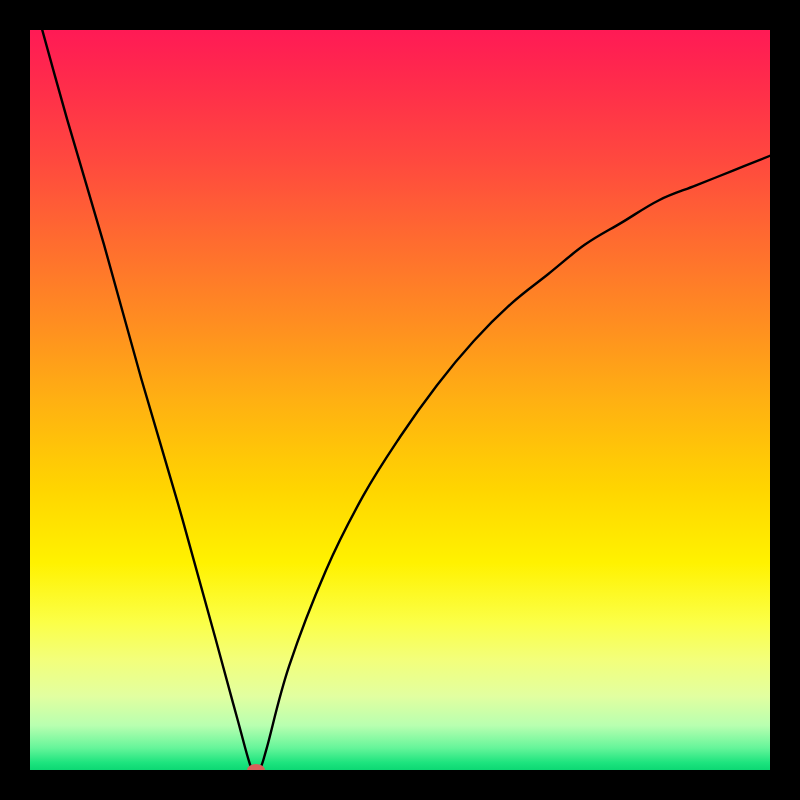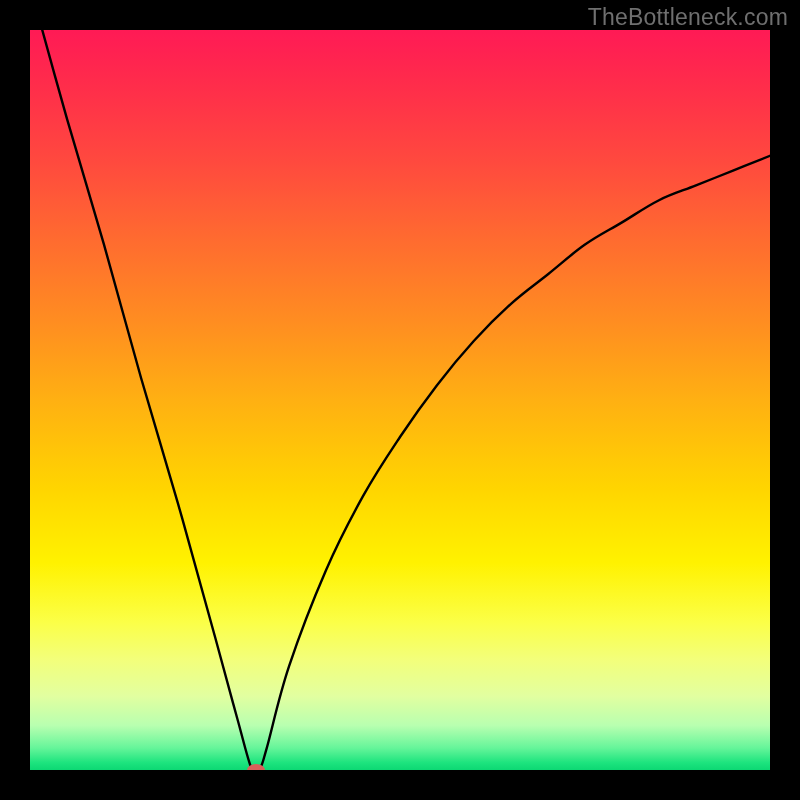--- a/index.html
+++ b/index.html
@@ -72,21 +72,20 @@
     border-radius: 50%;
     background: #d9605a;
     transform: translate(-50%, -50%);
   }
 </style>
 </head>
 <body>
 
 <div class="frame">
 
-  <div class="watermark">TheBottleneck.com</div>
 
   <div class="plot-area">
     <div class="gradient"></div>
 
     <svg class="curve" viewBox="0 0 740 740" preserveAspectRatio="none">
       <path id="curve-path" fill="none" stroke="#000" stroke-width="2.4" stroke-linecap="round" stroke-linejoin="round" d="M 0,-44.40000000000009 C 6.66,-20.424000000000085 23.68,42.179999999999936 37,88.79999999999995 C 50.32,135.41999999999996 60.68,167.98000000000002 74,214.60000000000002 C 87.32,261.22 97.68,301.17999999999995 111,347.79999999999995 C 124.32,394.41999999999996 134.68,426.98 148,473.6 C 161.32,520.22 174.344,568.1719999999999 185,606.8 C 195.656,645.428 200.54000000000002,664.224 207.20000000000002,688.2 C 213.86,712.176 218.004,730.676 222,740 C 225.996,749.324 226.736,743.996 229.4,740 C 232.06400000000002,736.004 231.472,736.448 236.8,717.8 C 242.12800000000001,699.1519999999999 248.344,668.3679999999999 259,636.4 C 269.656,604.432 282.68,570.836 296,540.2 C 309.32,509.5640000000001 319.68,490.176 333,466.2 C 346.32,442.224 356.68,426.98 370,407 C 383.32,387.02 393.68000000000006,372.51599999999996 407.00000000000006,355.2 C 420.32000000000005,337.884 430.68,325.452 444,310.8 C 457.32,296.148 467.68,285.788 481,273.8 C 494.32,261.812 504.68,254.856 518,244.2 C 531.32,233.54399999999998 541.68,223.92400000000004 555,214.60000000000002 C 568.32,205.276 578.68,200.392 592,192.39999999999998 C 605.32,184.40799999999996 615.68,176.85999999999993 629,170.19999999999993 C 642.32,163.53999999999994 652.68,160.72799999999998 666,155.39999999999998 C 679.32,150.07199999999997 689.68,145.92799999999988 703,140.5999999999999 C 716.32,135.27199999999993 733.34,128.46400000000003 740,125.80000000000007"></path>
     </svg>
 
     <div class="dot" id="marker-dot" style="left: 225.7px; top: 740px;"></div>
   </div>

